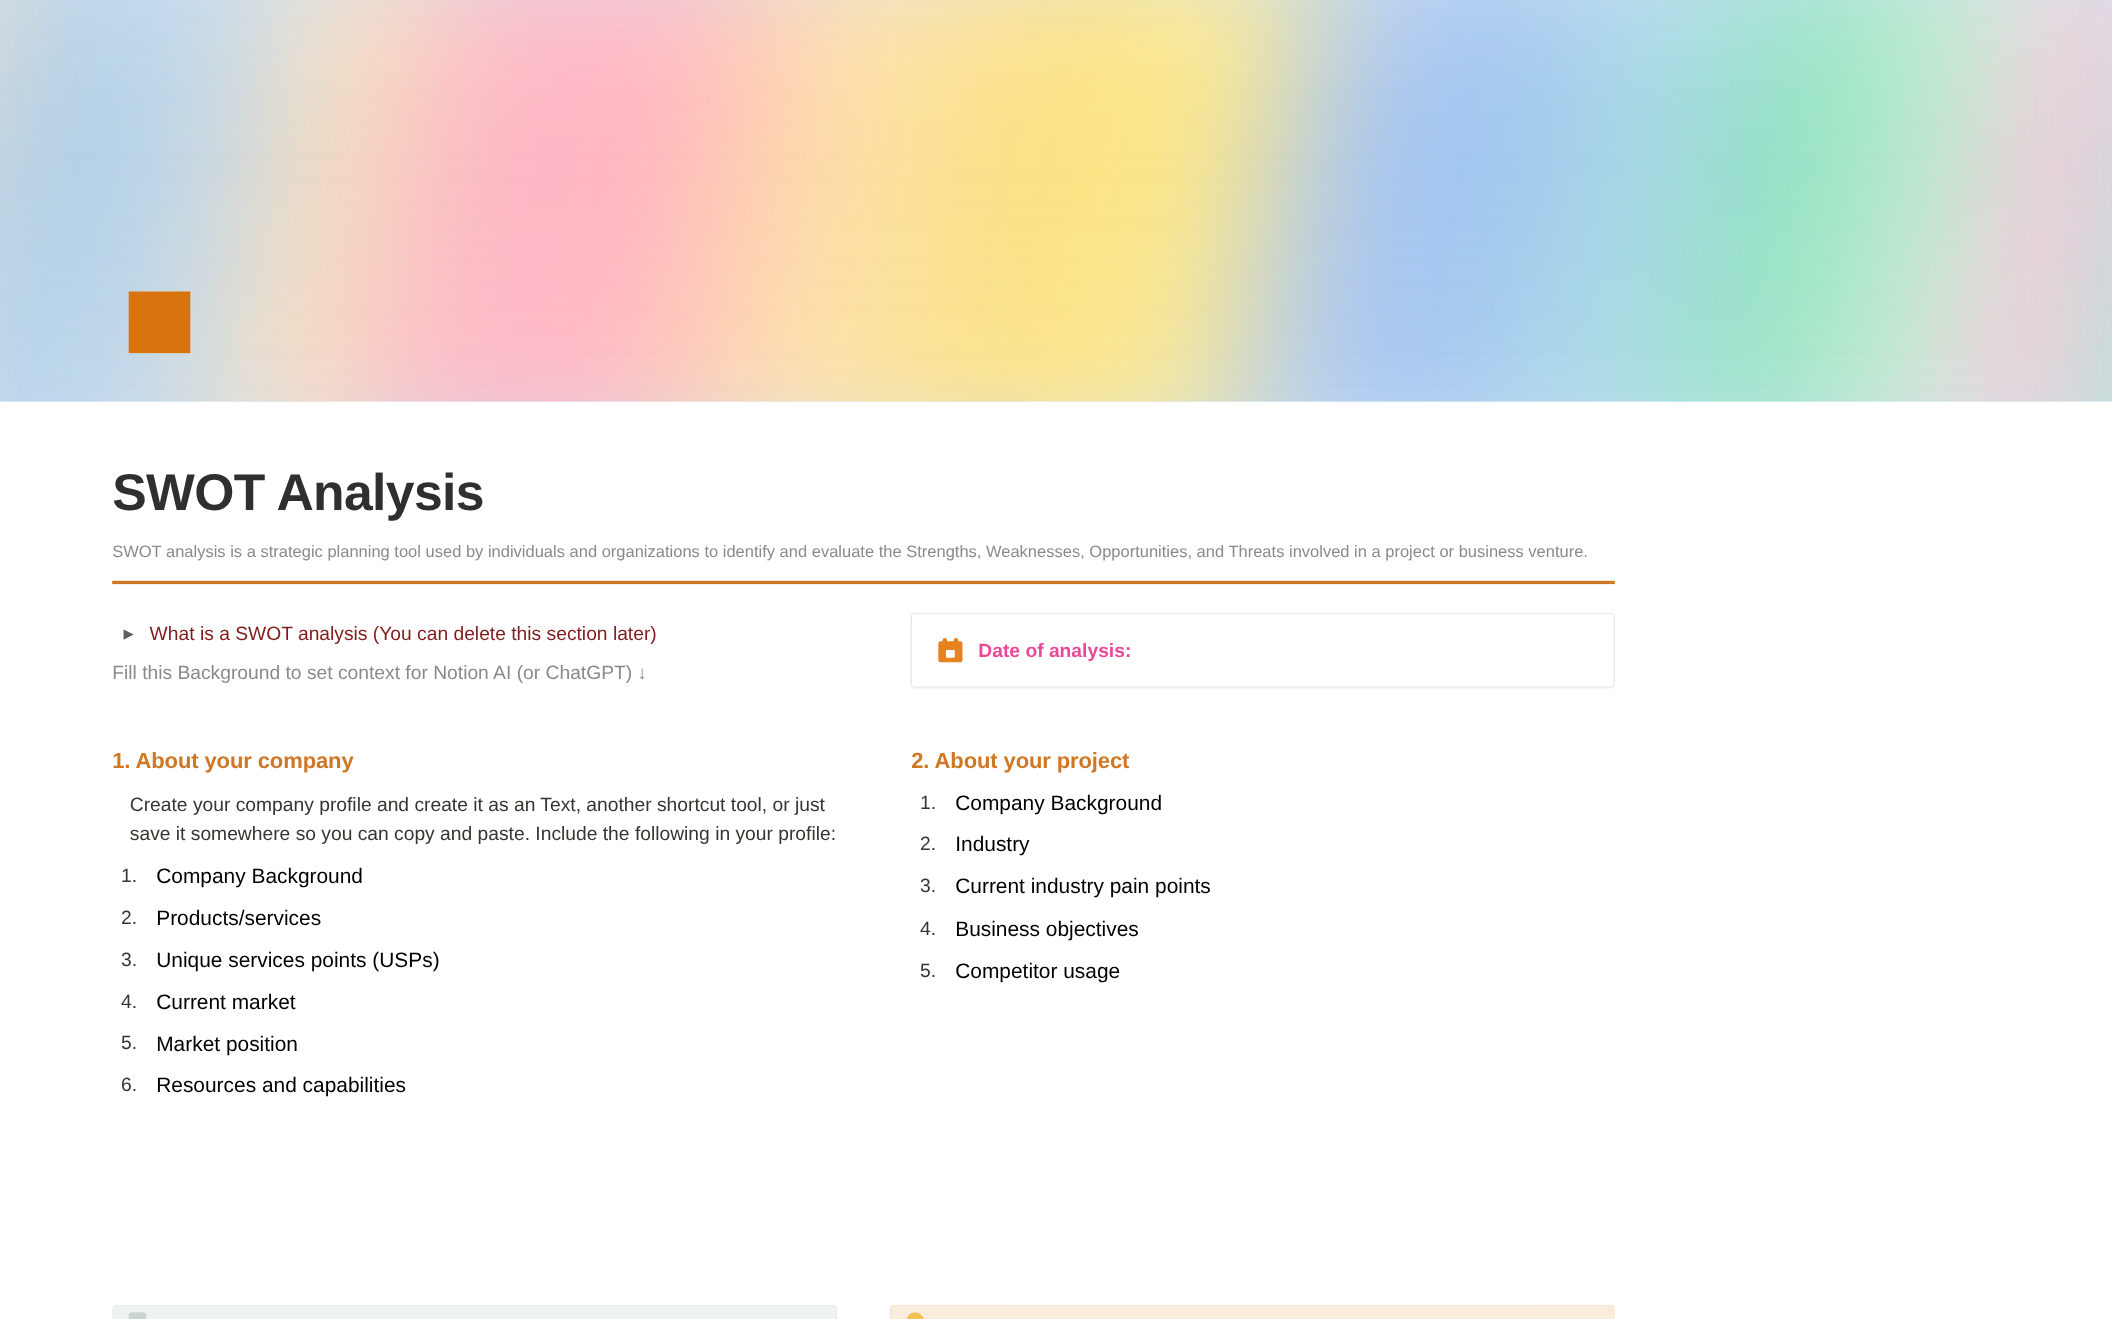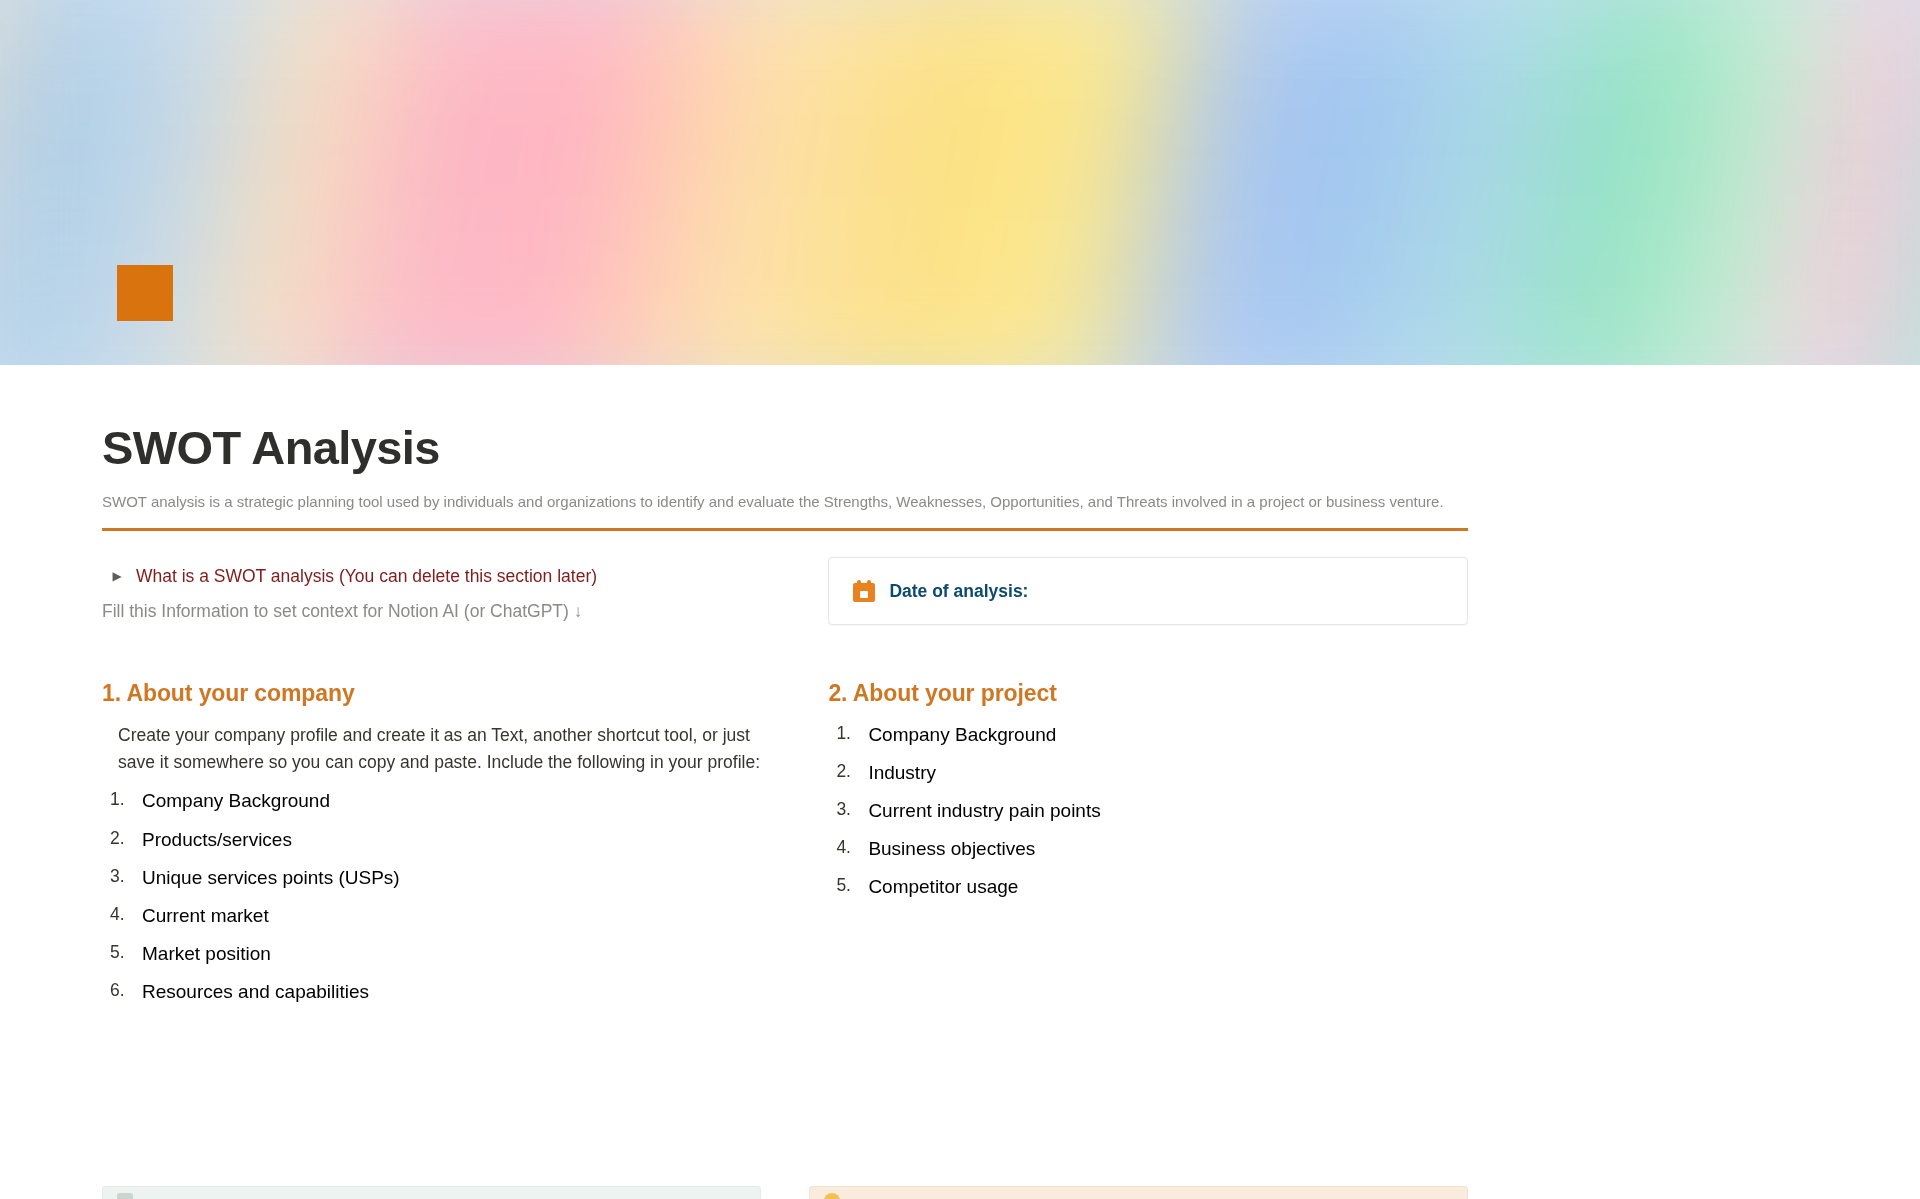--- a/index.html
+++ b/index.html
@@ -153,21 +153,21 @@
     padding: 22px 24px;
     display: flex;
     align-items: center;
     gap: 14px;
     min-height: 66px;
     box-shadow: 0 1px 1px rgba(15,15,15,.03);
   }
   .callout-text {
     font-size: 17.5px;
     font-weight: 700;
-    color: #0c4a6e;
+    color: #ec4899;
   }
 
   
   .cal-icon {
     width: 22px; height: 22px;
     position: relative;
     flex: none;
   }
   .cal-icon .body {
     position: absolute;
@@ -197,21 +197,21 @@
   
   .columns {
     display: flex;
     margin-top: 54px;
     gap: 48px;
   }
   .col { width: 700px; }
   .col.right { width: 660px; }
 
   .section-heading {
-    font-size: 23px;
+    font-size: 20px;
     font-weight: 700;
     color: #cf7722;
     line-height: 1.3;
     letter-spacing: -0.1px;
   }
 
   .para {
     margin-top: 13px;
     font-size: 17.5px;
     line-height: 1.52;
@@ -291,21 +291,21 @@
     <div class="divider"></div>
 
     <div class="upper">
 
       <div class="upper-left">
         <div class="toggle-row">
           <span class="toggle-caret">▶</span>
           <span class="toggle-label">What is a SWOT analysis (You can delete this section later)</span>
         </div>
         <div class="fill-line">
-          <span>Fill this Information to set context for Notion AI (or ChatGPT)</span>
+          <span>Fill this Background to set context for Notion AI (or ChatGPT)</span>
           <span class="arrow">↓</span>
         </div>
       </div>
 
       <div class="upper-right">
         <div class="callout">
           <span class="cal-icon">
             <span class="ring-l"></span>
             <span class="ring-r"></span>
             <span class="body"></span>

